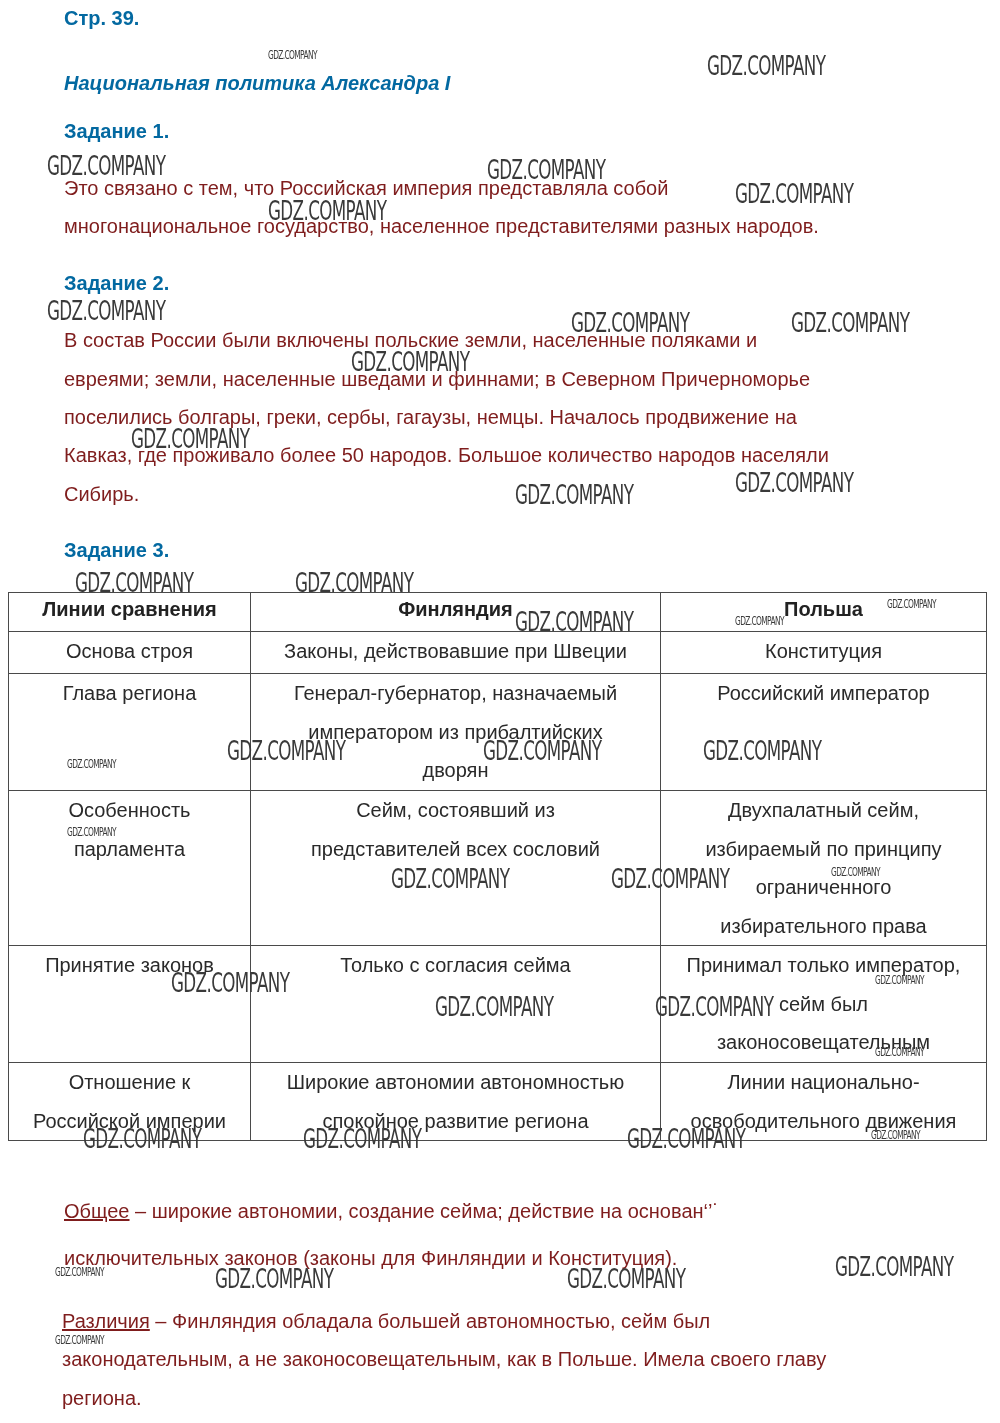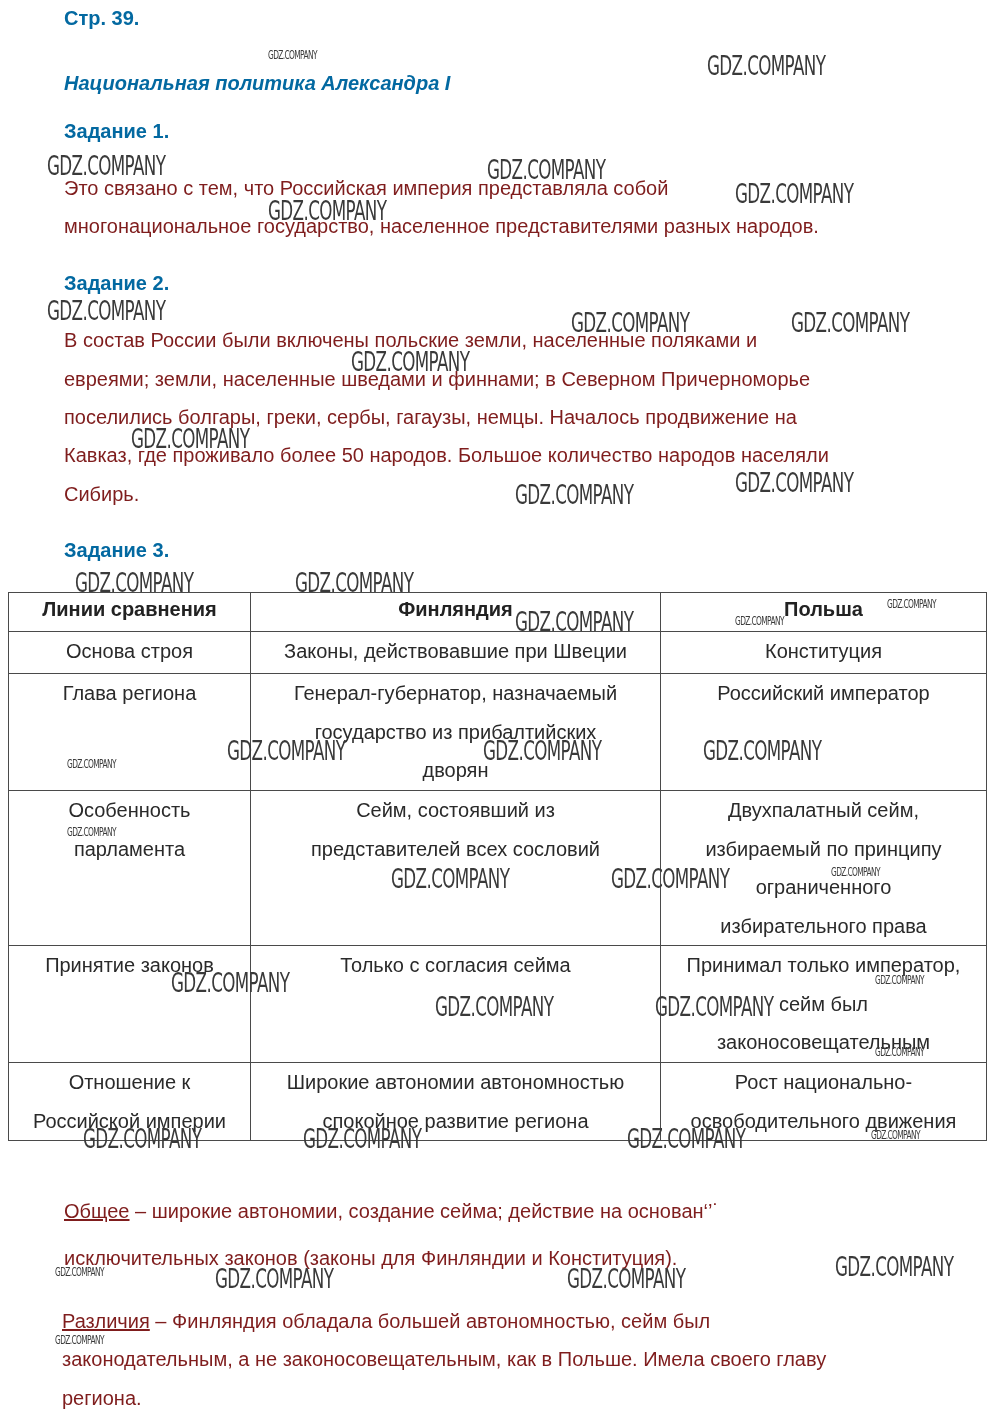--- a/index.html
+++ b/index.html
@@ -82,21 +82,21 @@
       <td>
           <span class="cell-line">Конституция</span>
         </td>
     </tr>
     <tr style="height:117px;">
       <td>
           <span class="cell-line">Глава региона</span>
         </td>
       <td>
         <span class="cell-line">Генерал-губернатор, назначаемый</span>
-        <span class="cell-line">государство из прибалтийских</span>
+        <span class="cell-line">императором из прибалтийских</span>
         <span class="cell-line">дворян</span>
       </td>
       <td>
           <span class="cell-line">Российский император</span>
         </td>
     </tr>
     <tr style="height:155px;">
       <td>
         <span class="cell-line">Особенность</span>
         <span class="cell-line">парламента</span>
@@ -128,21 +128,21 @@
     <tr style="height:77px;">
       <td>
         <span class="cell-line">Отношение к</span>
         <span class="cell-line">Российской империи</span>
       </td>
       <td>
         <span class="cell-line">Широкие автономии автономностью</span>
         <span class="cell-line">спокойное развитие региона</span>
       </td>
       <td>
-        <span class="cell-line">Рост национально-</span>
+        <span class="cell-line">Линии национально-</span>
         <span class="cell-line">освободительного движения</span>
       </td>
     </tr>
   </tbody>
 </table>
 
 <div class="abs p" style="left:64px; top:1200px;">
   <span class="u">Общее</span><span> – широкие автономии, создание сейма; действие на основан‘’˙</span>
 </div>
 <div class="abs p" style="left:64px; top:1247px;">исключительных законов (законы для Финляндии и Конституция).</div>

